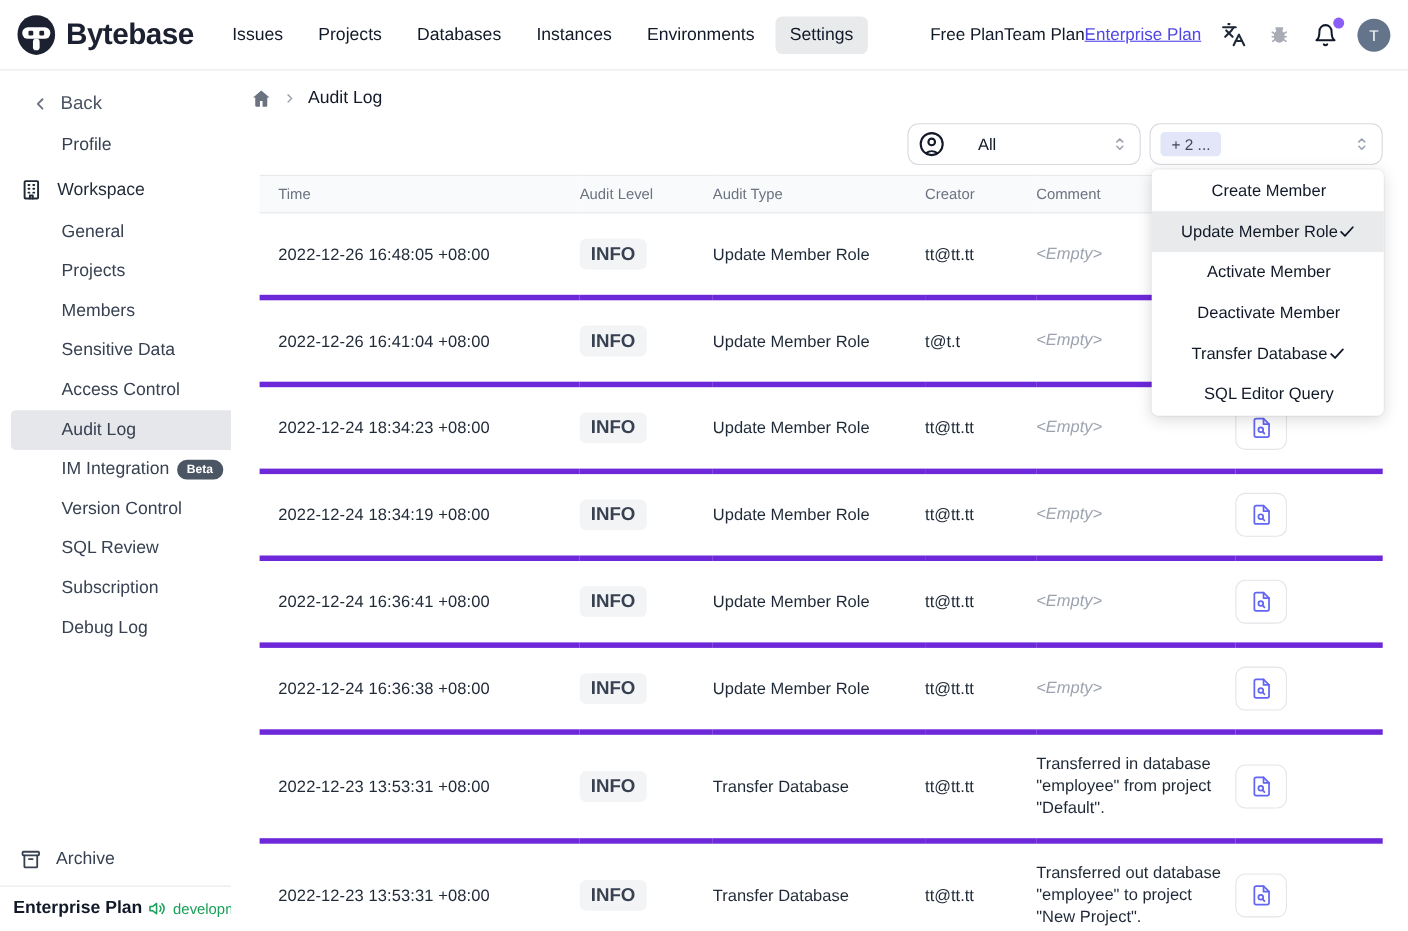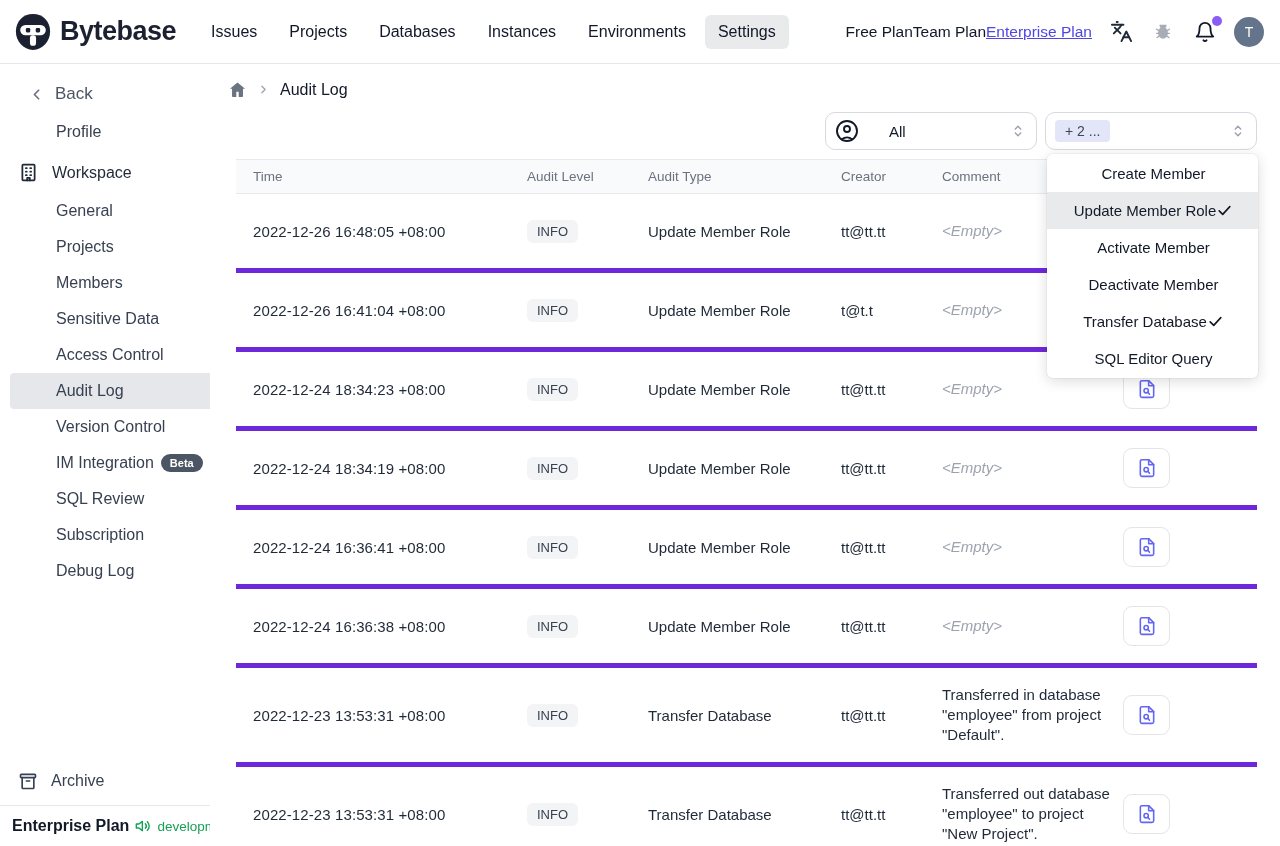--- a/index.html
+++ b/index.html
@@ -47,21 +47,21 @@
 
   
   .audit-table-wrap { margin:0 23px 0 26px; }
   table.audit { width:100%; border-collapse:collapse; table-layout:fixed; }
   col.c-time{width:291px;} col.c-level{width:121px;} col.c-type{width:193px;} col.c-creator{width:101px;} col.c-comment{width:181px;} col.c-actions{width:auto;}
   table.audit thead th { background:#f9fafb; border-top:1px solid #e7e9ec; border-bottom:1px solid #e7e9ec; font-size:13.5px; font-weight:400; color:#6b7280; text-align:left; padding:9px 8px 9px 0; }
   table.audit th:first-child { padding-left:17px; }
   table.audit td { border-bottom:5px solid #6d28d9; padding:17px 8px 17px 0; vertical-align:middle; font-size:15px; color:#1f2937; }
   table.audit td:first-child { padding-left:17px; }
   .t-time { color:#111827; letter-spacing:0.1px; }
-  .level-badge { display:inline-block; background:#f3f4f6; color:#374151; font-size:13px; font-weight:400; border-radius:6px; padding:4px 10px; }
+  .level-badge { display:inline-block; background:#f3f4f6; color:#374151; font-size:17px; font-weight:700; border-radius:6px; padding:4px 10px; }
   .t-creator { font-weight:500; color:#111827; }
   .t-comment.empty { font-style:italic; color:#9ca3af; }
   .t-comment { line-height:20px; padding-right:10px; }
   .row-action-btn { width:47px; height:40px; border:1px solid #e3e5e9; border-radius:9px; background:#fff; display:flex; align-items:center; justify-content:center; cursor:pointer; }
 
   
   .type-menu { position:absolute; left:1047px; top:154px; width:211px; background:#fff; border-radius:6px; box-shadow:0 3px 14px rgba(0,0,0,0.14), 0 0 0 1px rgba(0,0,0,0.03); z-index:20; padding:1px 0; }
   .menu-item { height:37px; display:flex; align-items:center; justify-content:center; padding:0 16px 0 18px; font-size:15px; color:#111827; cursor:pointer; }
   .menu-item.highlighted { background:#e9eaec; }
 
@@ -166,26 +166,26 @@
   <div class="side-item">
       <span>Sensitive Data</span>
     </div>
   <div class="side-item">
       <span>Access Control</span>
     </div>
   <div class="side-item active">
       <span>Audit Log</span>
     </div>
   <div class="side-item">
-      <span>Version Control</span>
-    </div>
-  <div class="side-item">
     <span>IM Integration</span>
     <span class="beta-badge">Beta</span>
   </div>
+  <div class="side-item">
+      <span>Version Control</span>
+    </div>
   <div class="side-item">
       <span>SQL Review</span>
     </div>
   <div class="side-item">
       <span>Subscription</span>
     </div>
   <div class="side-item">
       <span>Debug Log</span>
     </div>
 

